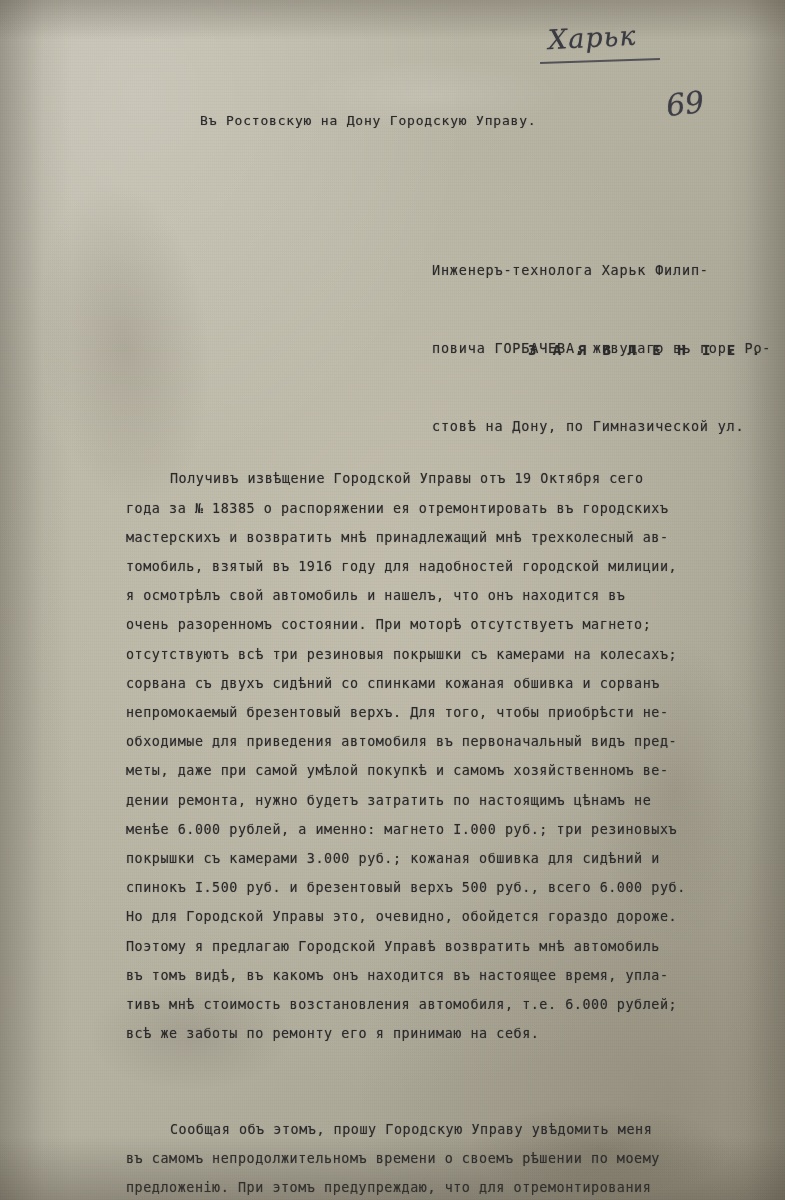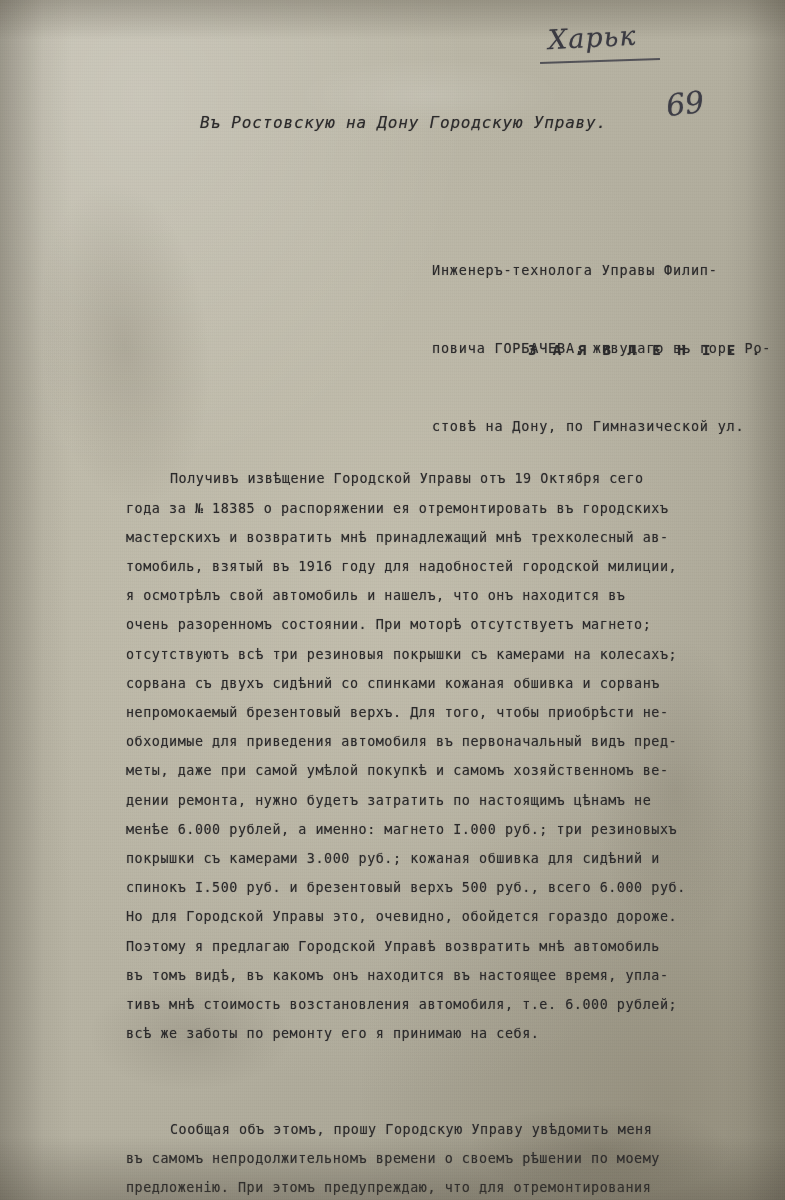--- a/index.html
+++ b/index.html
@@ -75,22 +75,21 @@
     color: #2b2a2b;
     font-family: "DejaVu Sans Mono", monospace;
     letter-spacing: 0.8px;
     text-shadow: 0 0 1px rgba(40,38,40,0.45);
     white-space: pre;
   }
 
   #addressee {
     left: 200px;
     top: 113px;
-    font-size: 16px;
-    font-style: italic;
+    font-size: 13px;
   }
 
   #from-block {
     left: 432px;
     top: 205px;
     font-size: 13.5px;
     line-height: 26px;
   }
 
   #doc-title {
@@ -176,21 +175,21 @@
   <div class="blot" id="blot2"></div>
   <div class="blot" id="blot1"></div>
 
   <div class="handwritten" id="hw-city">Харьк</div>
   <div id="hw-city-underline"></div>
   <div class="handwritten" id="hw-folio">69</div>
 
   <div class="typed" id="addressee">Въ Ростовскую на Дону Городскую Управу.</div>
 
   <div class="typed" id="from-block">
-    <div>Инженеръ-технолога Управы Филип-</div>
+    <div>Инженеръ-технолога Харьк Филип-</div>
     <div>повича ГОРБАЧЕВА, живущаго въ гор. Ро-</div>
     <div>стовѣ на Дону, по Гимназической ул.</div>
   </div>
 
   <div class="typed" id="doc-title">З А Я В Л Е Н І Е .</div>
 
   <div class="typed" id="body-block">
     <p><span class="indent"></span><span>Получивъ извѣщение Городской Управы отъ 19 Октября сего
 года за № 18385 о распоряжении ея отремонтировать въ городскихъ
 мастерскихъ и возвратить мнѣ принадлежащий мнѣ трехколесный ав-

